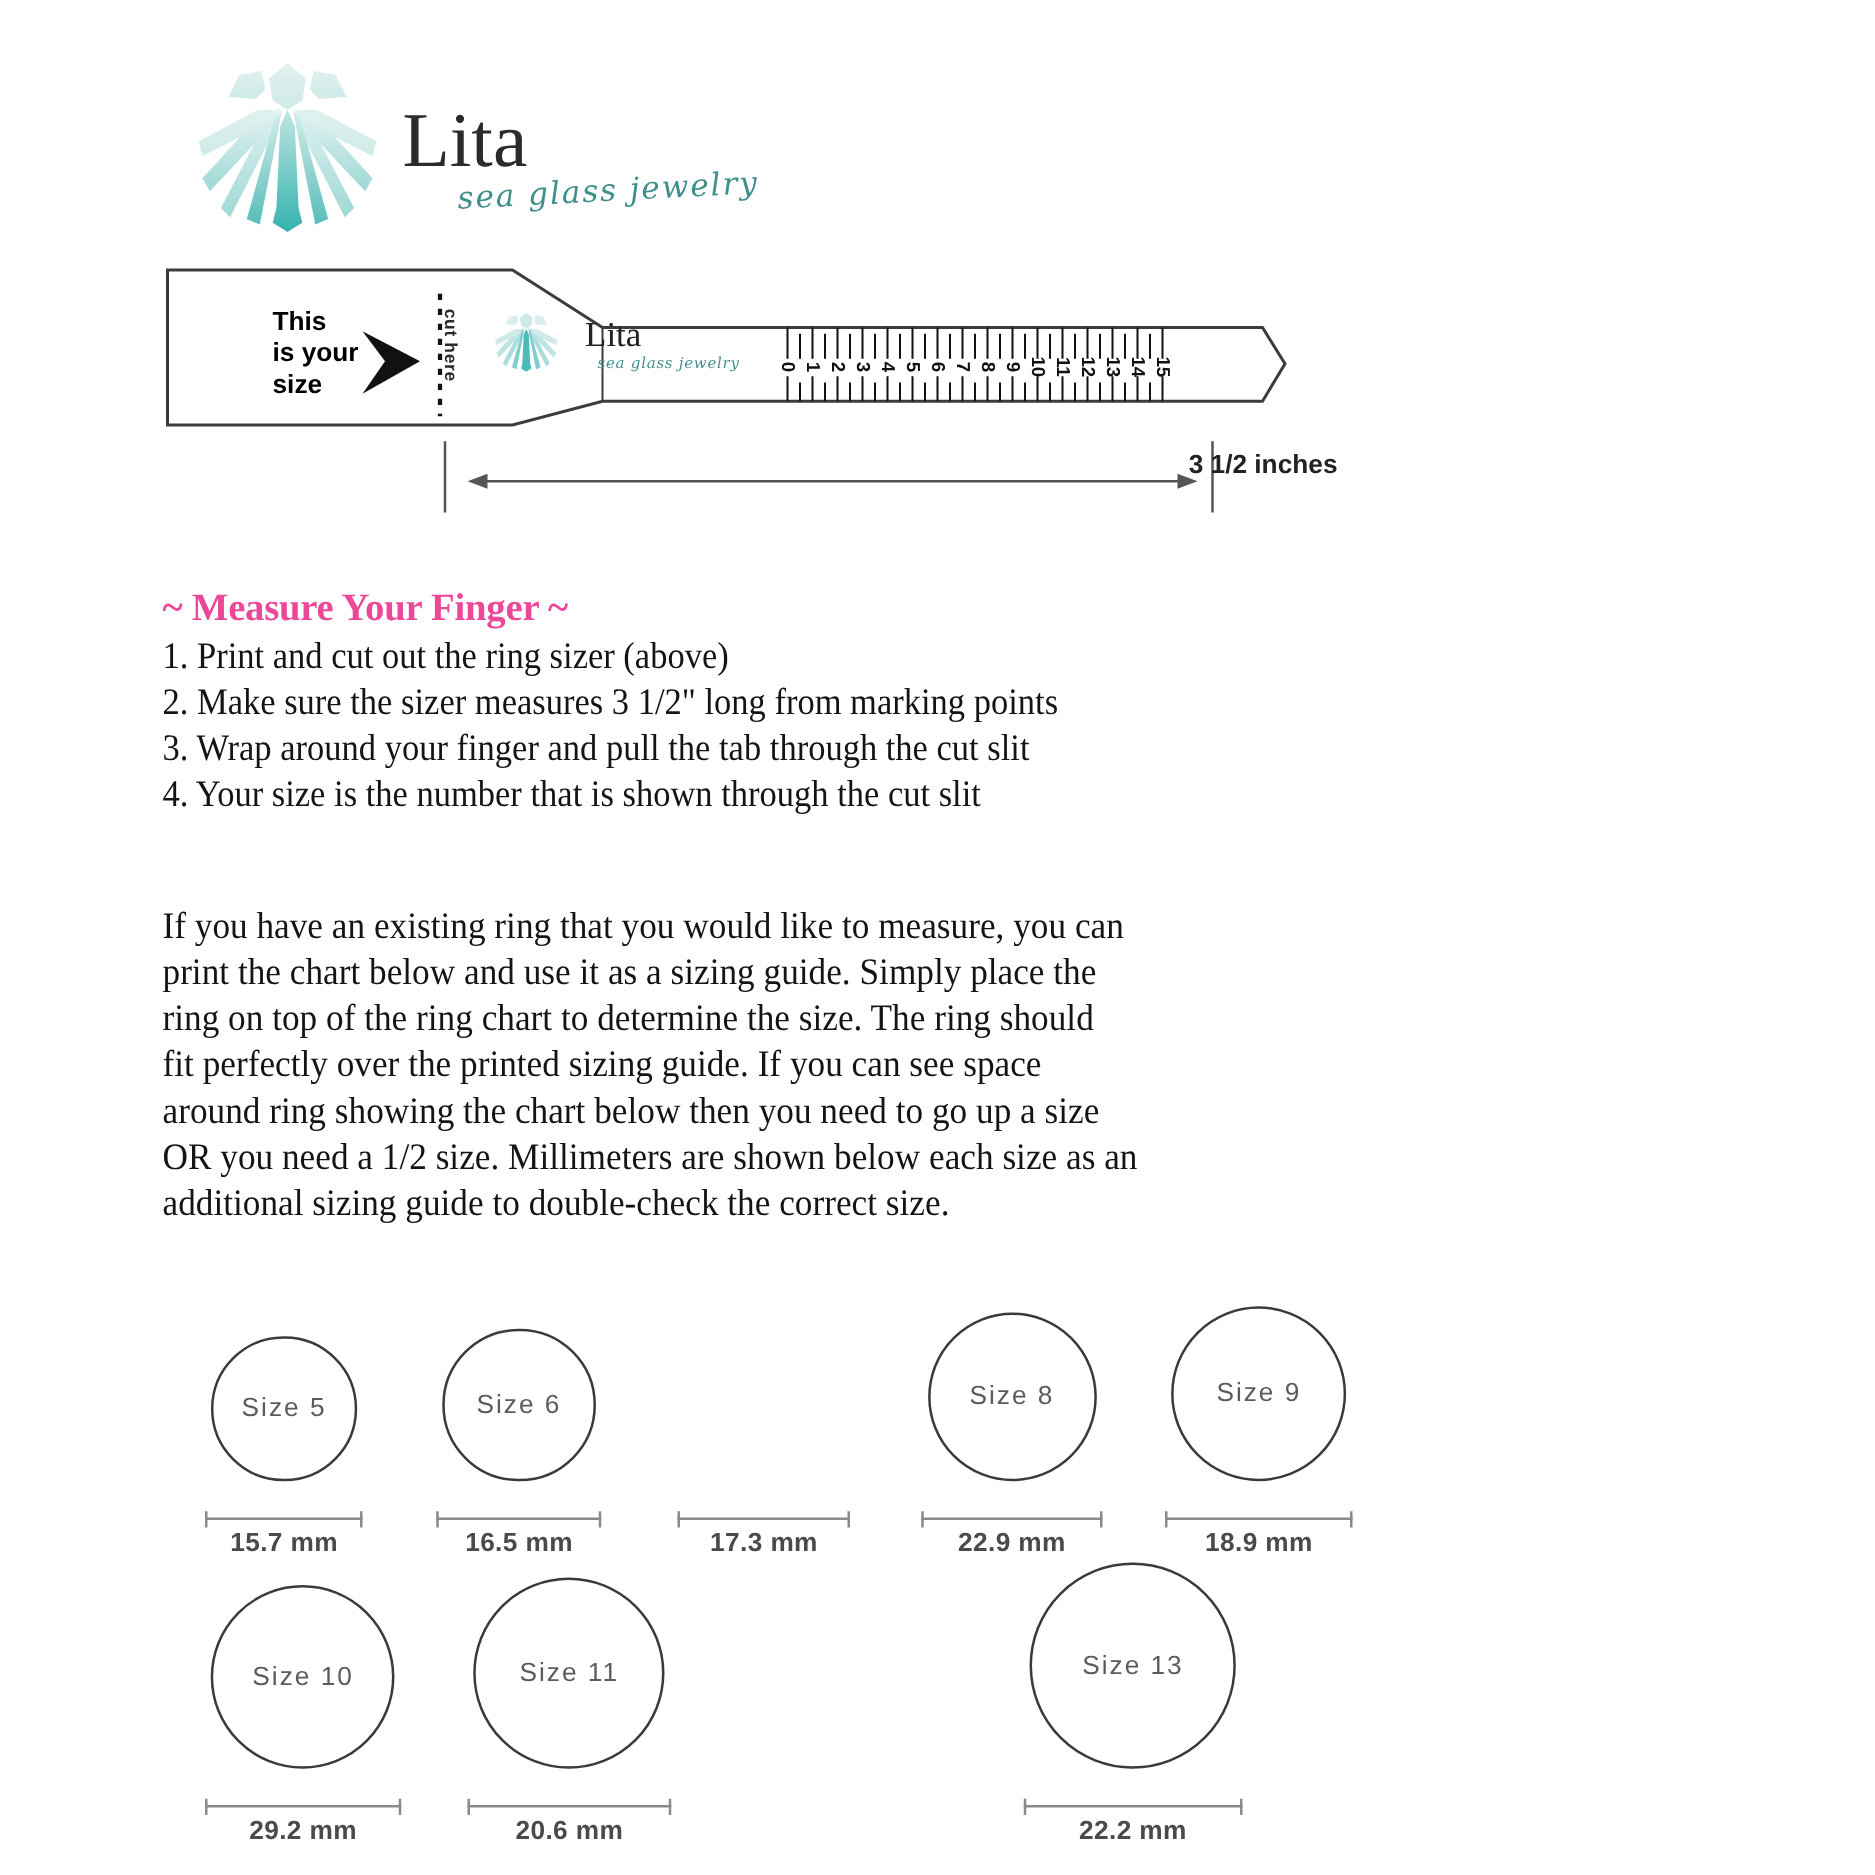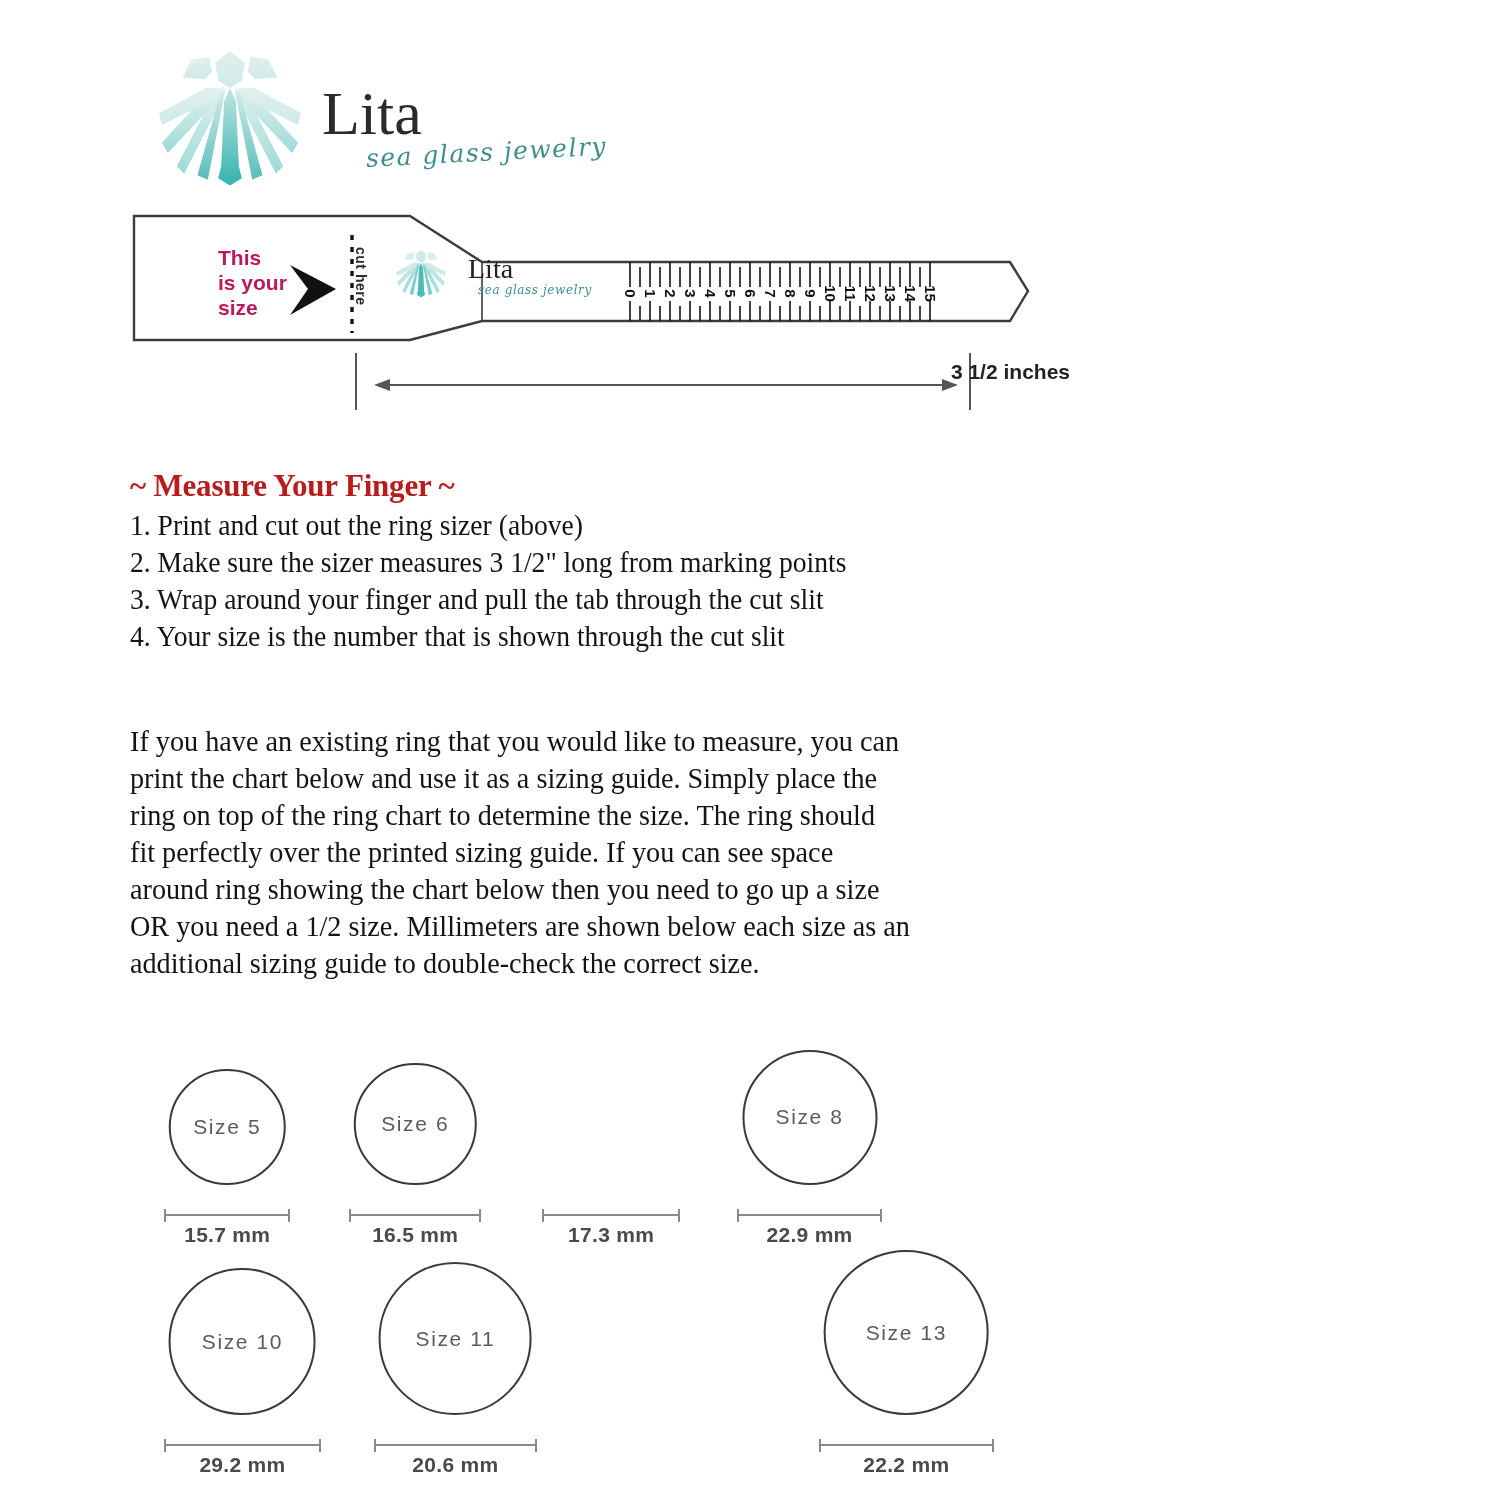--- a/index.html
+++ b/index.html
@@ -34,21 +34,21 @@
     white-space:nowrap;
   }
 
   
   .sizer-wrap{position:absolute;left:130px;top:205px;width:900px;height:215px;}
   .sizer-svg{position:absolute;left:0;top:0;}
   .sizer-text-this{
     position:absolute;left:88px;top:40px;
     font-family:"Liberation Sans",sans-serif;
     font-weight:bold;font-size:21px;line-height:25px;
-    color:#be185d;
+    color:#000000;
   }
   .cut-here{
     position:absolute;left:223px;top:42px;
     font-family:"Liberation Sans",sans-serif;
     font-weight:bold;font-size:14px;
     color:#2a2a2a;
     writing-mode:vertical-rl;
     letter-spacing:0.5px;
   }
   .mini-shell{position:absolute;left:265px;top:42px;width:52px;height:52px;}
@@ -72,21 +72,21 @@
   .dim-label span{position:relative;left:40px;}
 
   
   .prose{position:absolute;left:130px;width:960px;}
   .sec-head{
     font-family:"Liberation Serif",serif;
     font-weight:bold;
     font-size:31px;
     letter-spacing:-0.2px;
     margin:0 0 2px 0;
-    color:#b91c1c;
+    color:#ec4899;
   }
   .sec-line{
     font-family:"Liberation Serif",serif;
     font-size:30px;
     line-height:37px;
     color:#141414;
     transform:scaleX(0.92);
     transform-origin:left center;
     white-space:nowrap;
   }
@@ -383,20 +383,31 @@
           <div class="ring-circle" style="width: 135.044px; height: 135.044px; top: 0px;">
             <span class="ring-label">Size 8</span>
           </div>
           <div class="ring-dim" style="width: 145.044px; left: 4px;">
             <div class="bar"></div>
             <div class="cap l"></div>
             <div class="cap r"></div>
           </div>
           <div class="ring-mm">22.9 mm</div>
         </div>
+        <div class="ring-cell" style="left: 928px; width: 158.238px; height: 202.238px; bottom: 8px;">
+          <div class="ring-circle" style="width: 140.238px; height: 140.238px; top: 0px;">
+            <span class="ring-label">Size 9</span>
+          </div>
+          <div class="ring-dim" style="width: 150.238px; left: 4px;">
+            <div class="bar"></div>
+            <div class="cap l"></div>
+            <div class="cap r"></div>
+          </div>
+          <div class="ring-mm">18.9 mm</div>
+        </div>
       </div>
     <div class="ring-row" id="ring-row-2">
         <div class="ring-cell" style="left: 160px; width: 164.916px; height: 208.916px; bottom: 8px;">
           <div class="ring-circle" style="width: 146.916px; height: 146.916px; top: 0px;">
             <span class="ring-label">Size 10</span>
           </div>
           <div class="ring-dim" style="width: 156.916px; left: 4px;">
             <div class="bar"></div>
             <div class="cap l"></div>
             <div class="cap r"></div>

